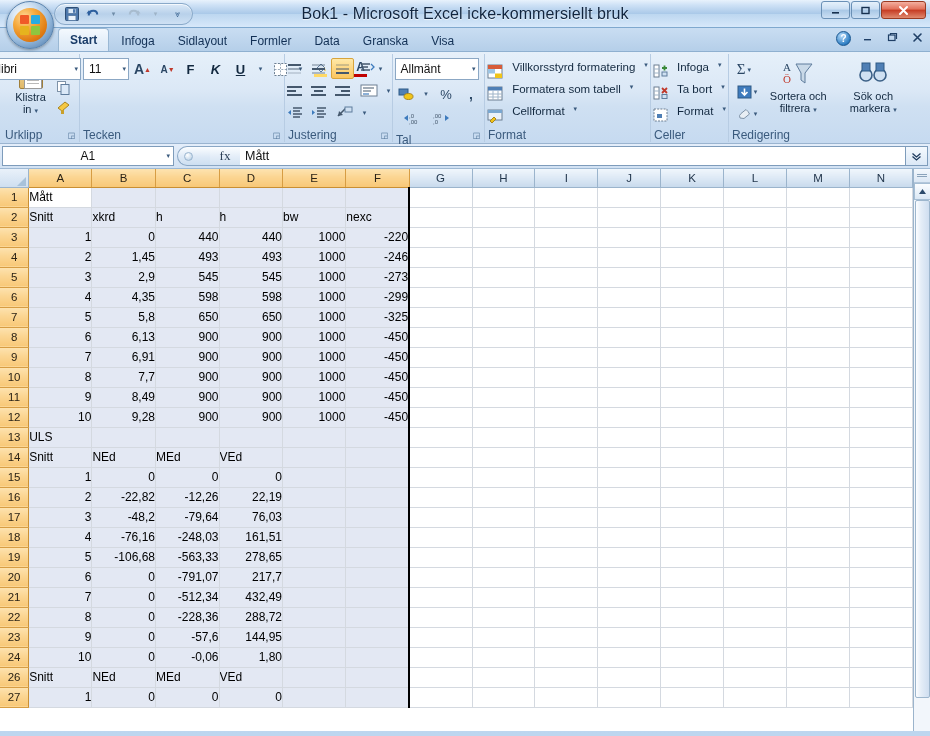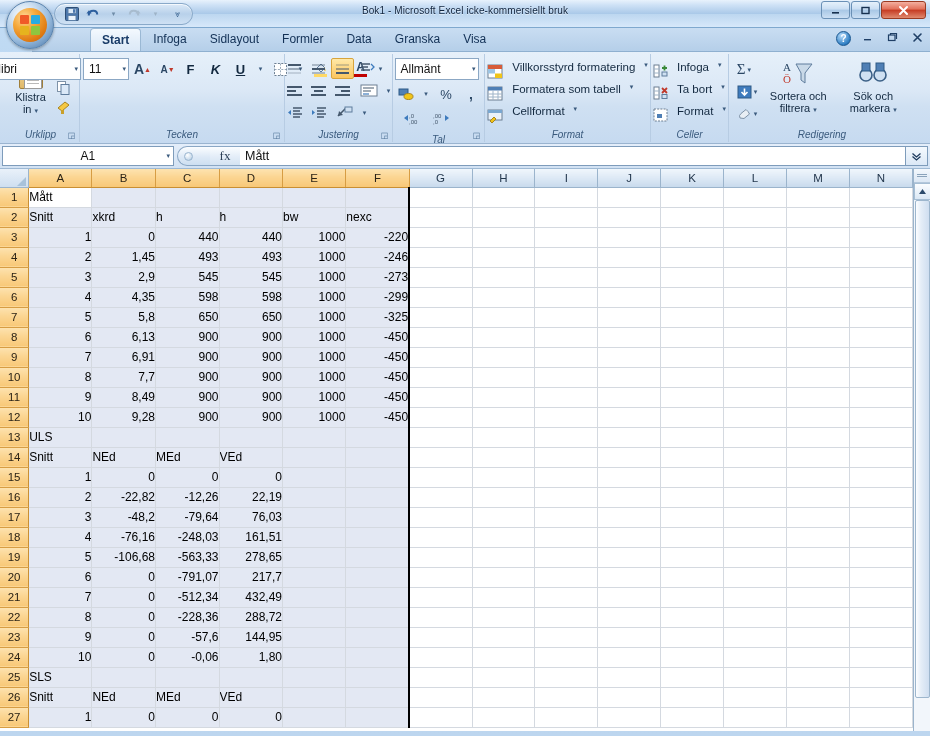--- a/index.html
+++ b/index.html
@@ -40,21 +40,21 @@
     width: 21px; height: 19px;
     display: flex; align-items: center; justify-content: center;
     border-radius: 2px;
   }
   .qat-sep { width: 1px; }
   .title-text {
     position: absolute;
     left: 0; right: 0; top: 5px;
     text-align: center;
     color: #10243e;
-    font-size: 10px;
+    font-size: 16px;
     text-shadow: 0 1px 1px rgba(255,255,255,.75);
     letter-spacing: .1px;
   }
   .wincontrols {
     position: absolute; right: 4px; top: 1px;
     display: flex; gap: 1px;
   }
   .wbtn {
     width: 29px; height: 18px;
     border: 1px solid #6a90b6;
@@ -97,22 +97,22 @@
   .q3 { background: #e6b31e; }
   .q4 { background: #29abe2; }
 
   
   .tabstrip {
     position: relative;
     height: 24px;
     background: linear-gradient(to bottom, #c9ddf2 0%, #b5cfe9 100%);
     padding-left: 58px;
     display: flex;
+    align-items: flex-end;
     border-bottom: 1px solid #8fb0d0;
-    margin-left: 32px;
   }
   .tab {
     height: 21px;
     padding: 0 11px;
     margin-right: 1px;
     display: flex; align-items: center;
     font-size: 12px;
     color: #123055;
     border-radius: 4px 4px 0 0;
   }
@@ -152,27 +152,26 @@
     height: 88px;
     display: flex; flex-direction: column;
     align-items: center;
     border-right: 1px solid #b7cce3;
     padding: 2px 3px 0 3px;
   }
   .rgroup:last-child { border-right: none; }
   .rgroup-body { flex: 1; display: flex; align-items: flex-start; padding-top: 2px; }
   .rgroup-label {
     width: 100%;
-    text-align: center;
-    font-size: 10px;
+    text-align: left;
+    font-size: 12px;
     color: #3a5a7d;
     line-height: 14px;
     height: 14px;
     position: relative;
-    font-style: italic;
   }
   .dlg-launch {
     position: absolute; right: 2px; bottom: 1px;
     width: 11px; height: 11px;
     font-size: 8px; color: #4a6d93;
     display: flex; align-items: center; justify-content: center;
   }
   .big-btn {
     display: flex; flex-direction: column; align-items: center;
     justify-content: flex-start;
@@ -1431,37 +1430,20 @@
               <td class="cell"></td>
               <td class="cell"></td>
               <td class="cell"></td>
               <td class="cell"></td>
               <td class="cell"></td>
               <td class="cell"></td>
               <td class="cell"></td>
               <td class="cell"></td>
             </tr>
             <tr>
-              <td class="rowhead hl">25</td>
-              <td class="cell txt sel">SLS</td>
-              <td class="cell txt sel"></td>
-              <td class="cell txt sel"></td>
-              <td class="cell txt sel"></td>
-              <td class="cell txt sel"></td>
-              <td class="cell txt sel selright"></td>
-              <td class="cell"></td>
-              <td class="cell"></td>
-              <td class="cell"></td>
-              <td class="cell"></td>
-              <td class="cell"></td>
-              <td class="cell"></td>
-              <td class="cell"></td>
-              <td class="cell"></td>
-            </tr>
-            <tr>
               <td class="rowhead hl">26</td>
               <td class="cell txt sel">Snitt</td>
               <td class="cell txt sel">NEd</td>
               <td class="cell txt sel">MEd</td>
               <td class="cell txt sel">VEd</td>
               <td class="cell txt sel"></td>
               <td class="cell txt sel selright"></td>
               <td class="cell"></td>
               <td class="cell"></td>
               <td class="cell"></td>

